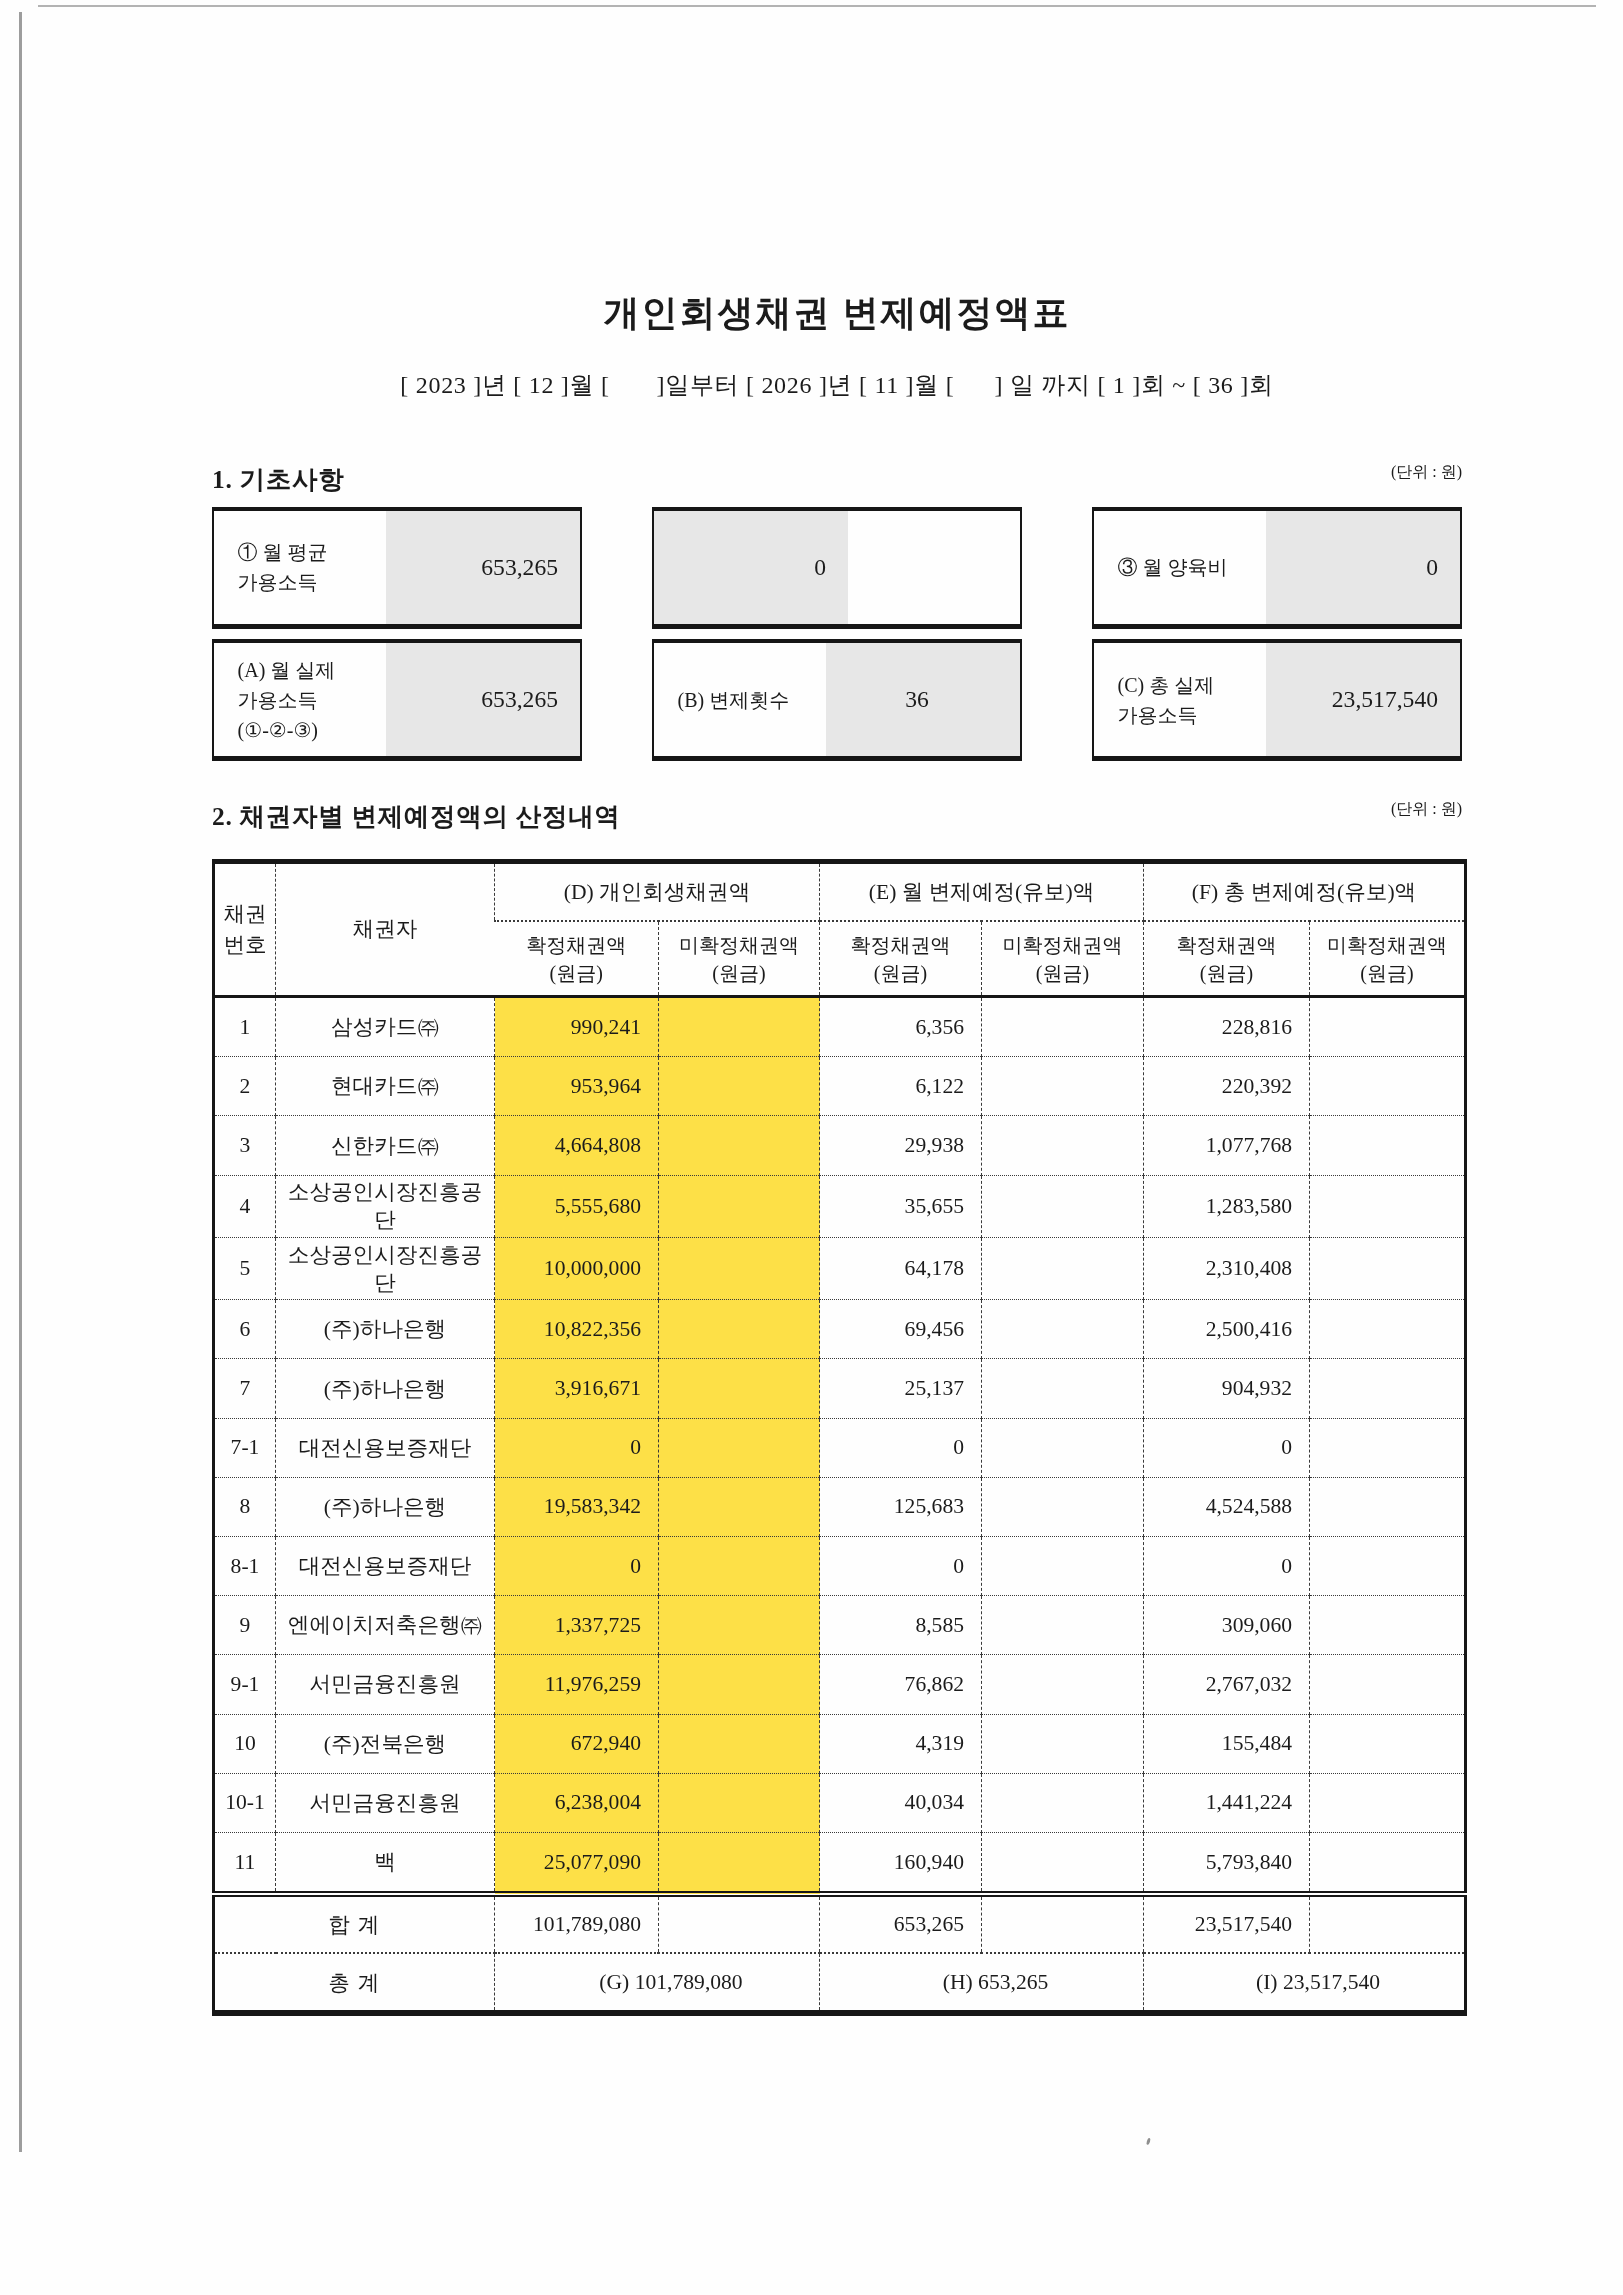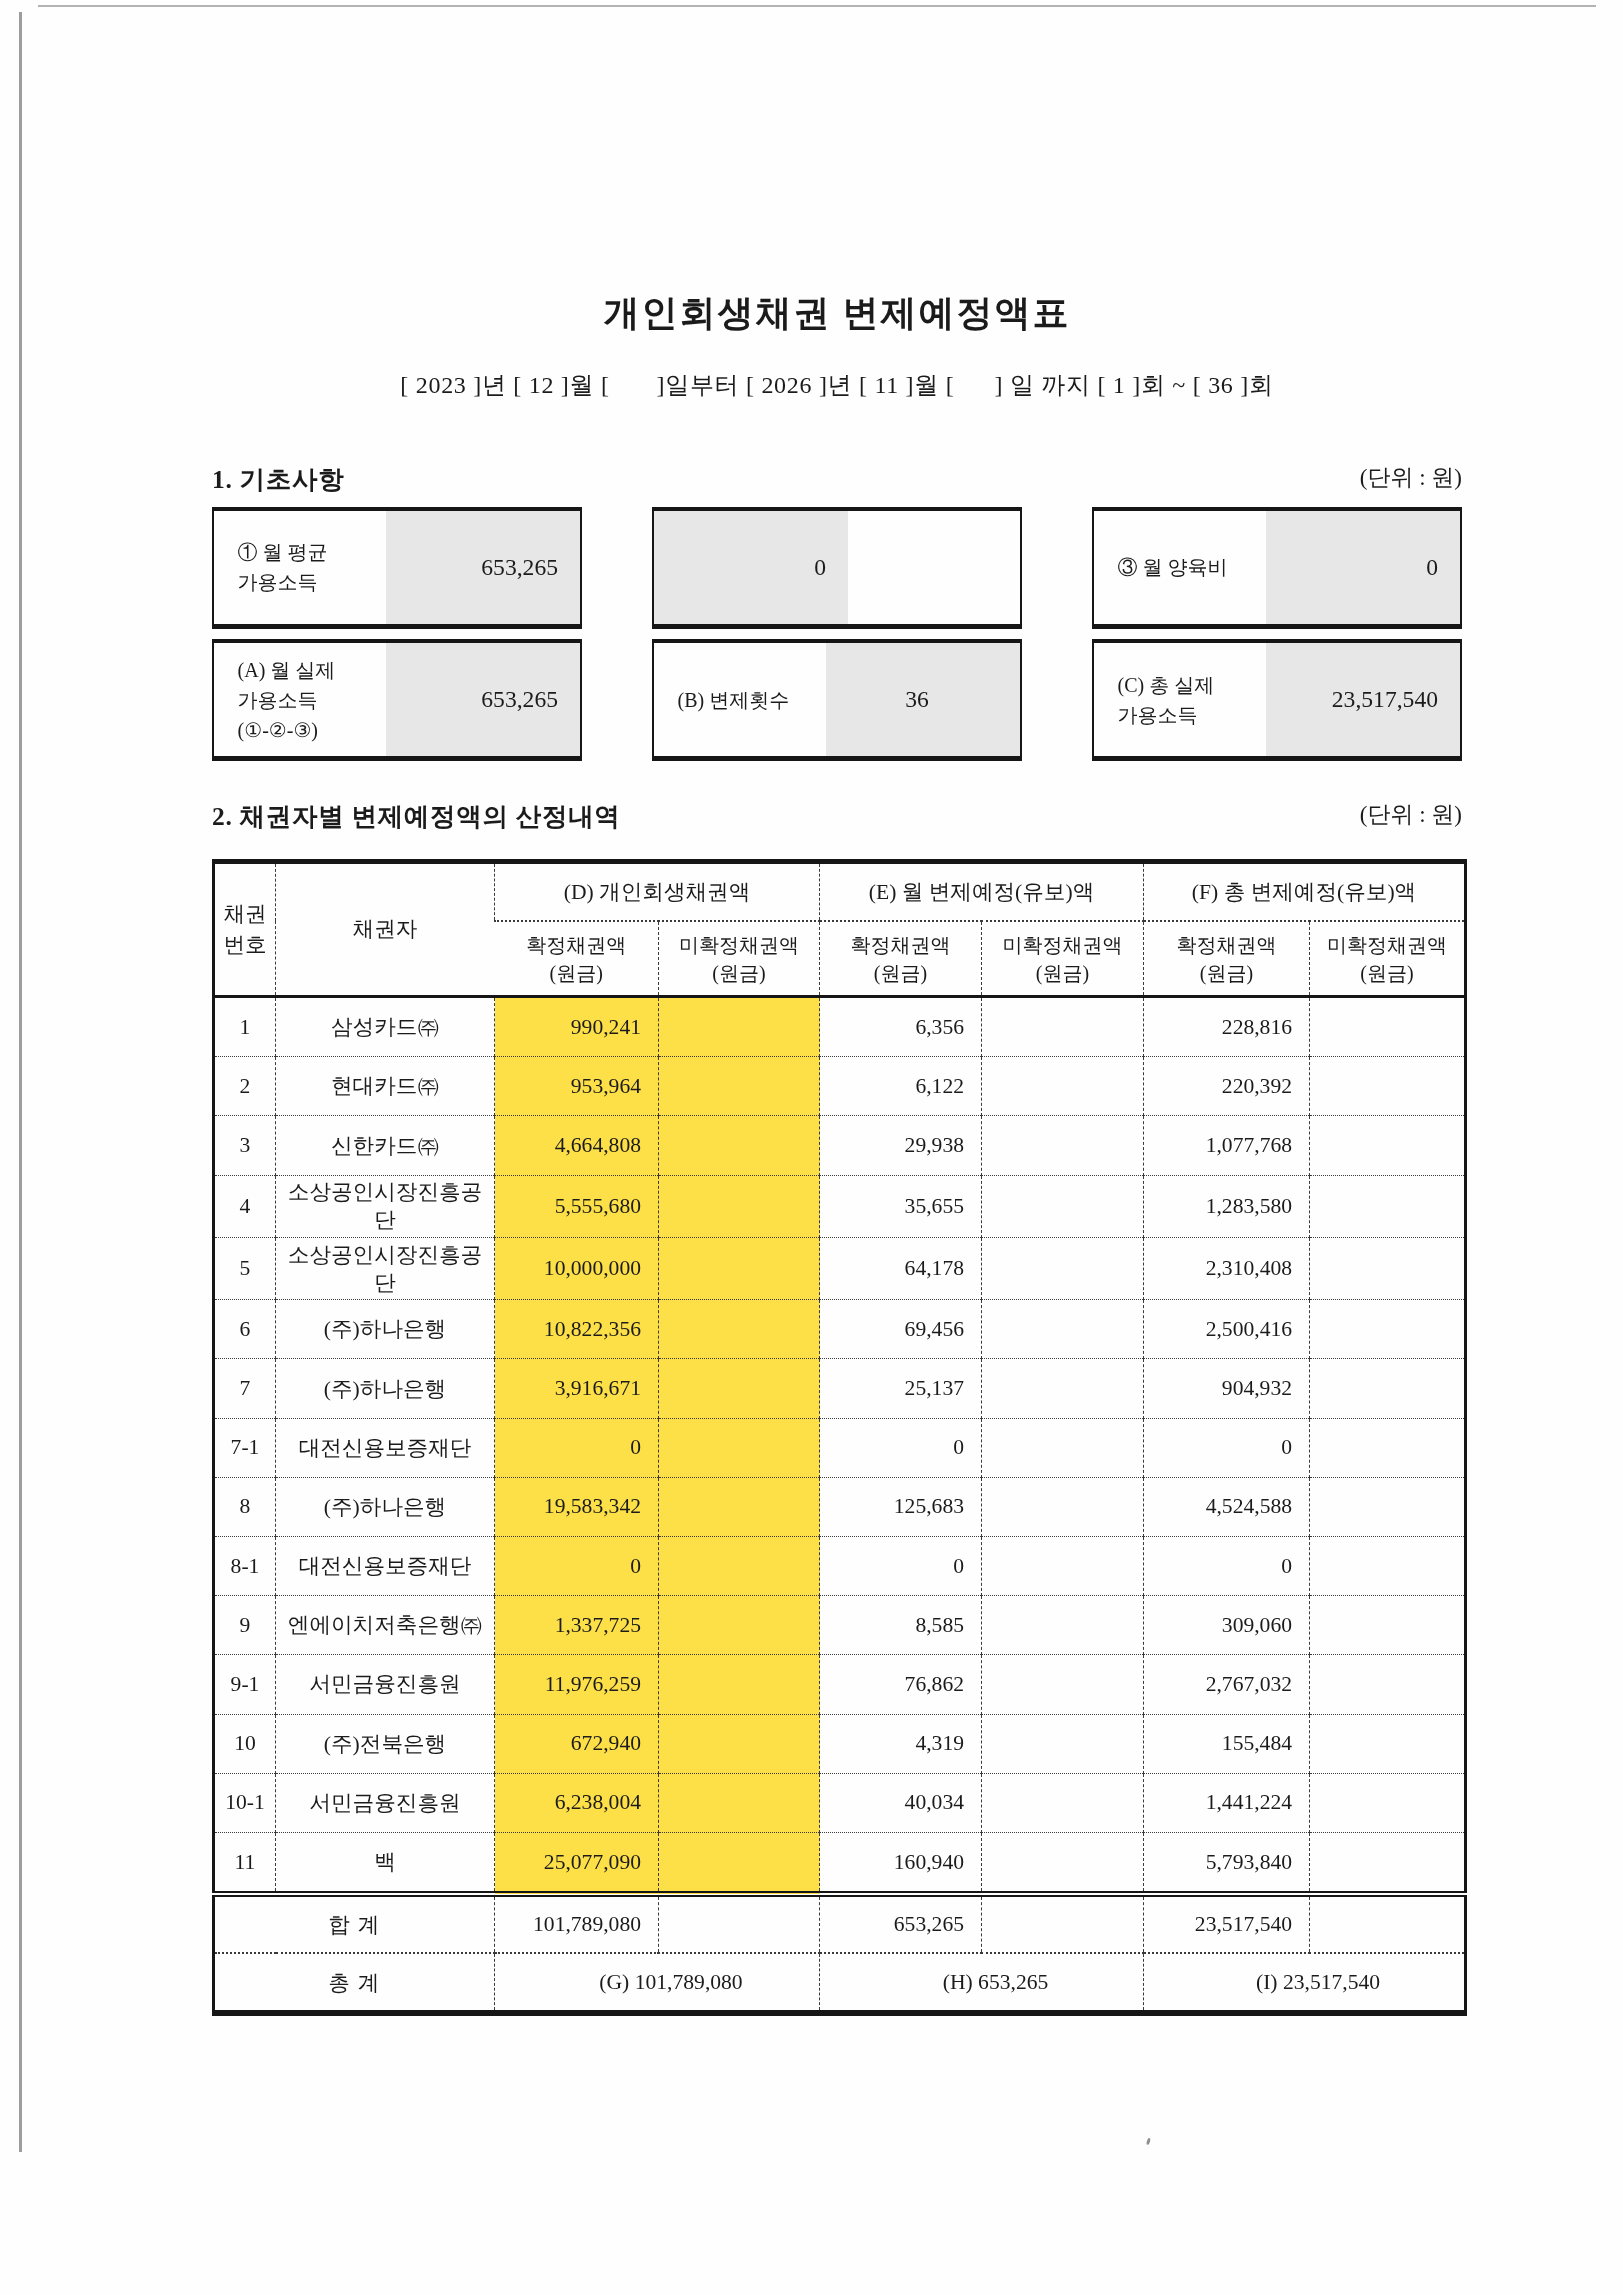--- a/index.html
+++ b/index.html
@@ -20,21 +20,21 @@
     font-size:36px;font-weight:bold;letter-spacing:2px;line-height:1.15;
   }
   .period-line{
     margin-top:35px;text-align:center;font-size:24px;white-space:pre;letter-spacing:0.7px;
   }
 
   .sec-row{display:flex;justify-content:space-between;align-items:flex-start;}
   .sec-row.first{margin-top:61px;}
   .sec-row.second{margin-top:38px;}
   .sec-heading{font-size:25.5px;font-weight:bold;letter-spacing:0.7px;}
-  .unit-label{font-size:23px;padding-bottom:2.6px;}
+  .unit-label{font-size:16px;padding-bottom:2.6px;}
 
   .boxes{display:flex;justify-content:space-between;margin-top:9.2px;}
   .boxes.r2{margin-top:10.5px;gap:29px;}
   .box{
     box-sizing:border-box;width:370px;height:122px;display:flex;
     border:2.6px solid #161616;border-top-width:4.6px;border-bottom-width:5.2px;
   }
   .box-label{
     box-sizing:border-box;width:47%;display:flex;flex-direction:column;justify-content:center;
     padding-left:23.6px;padding-right:2.6px;font-size:20px;line-height:1.5;white-space:pre-line;

